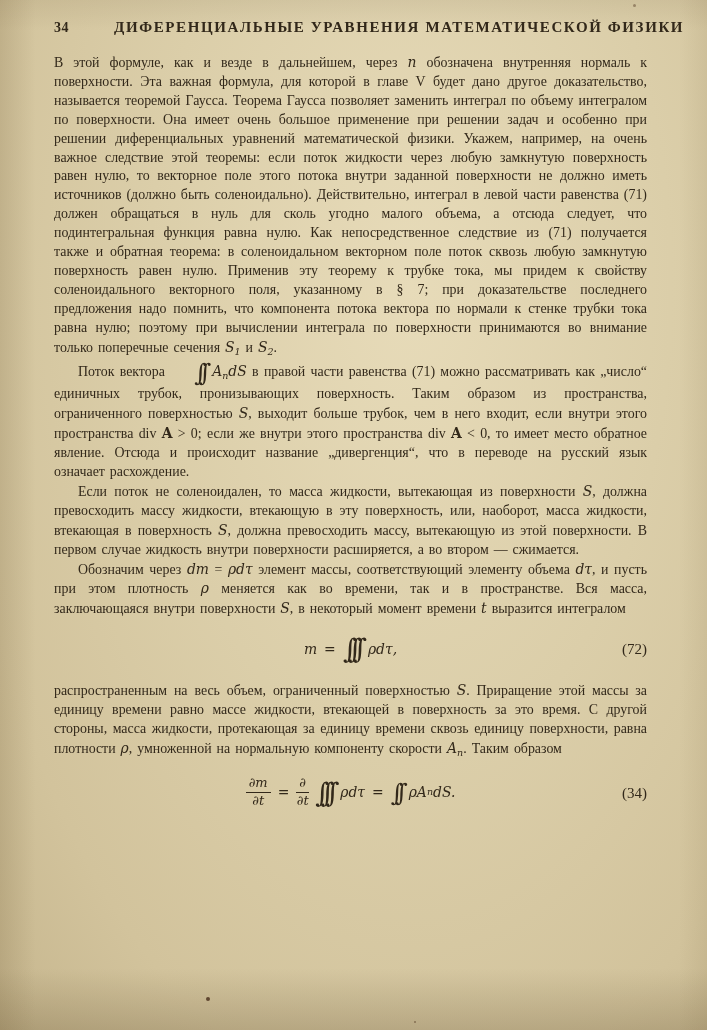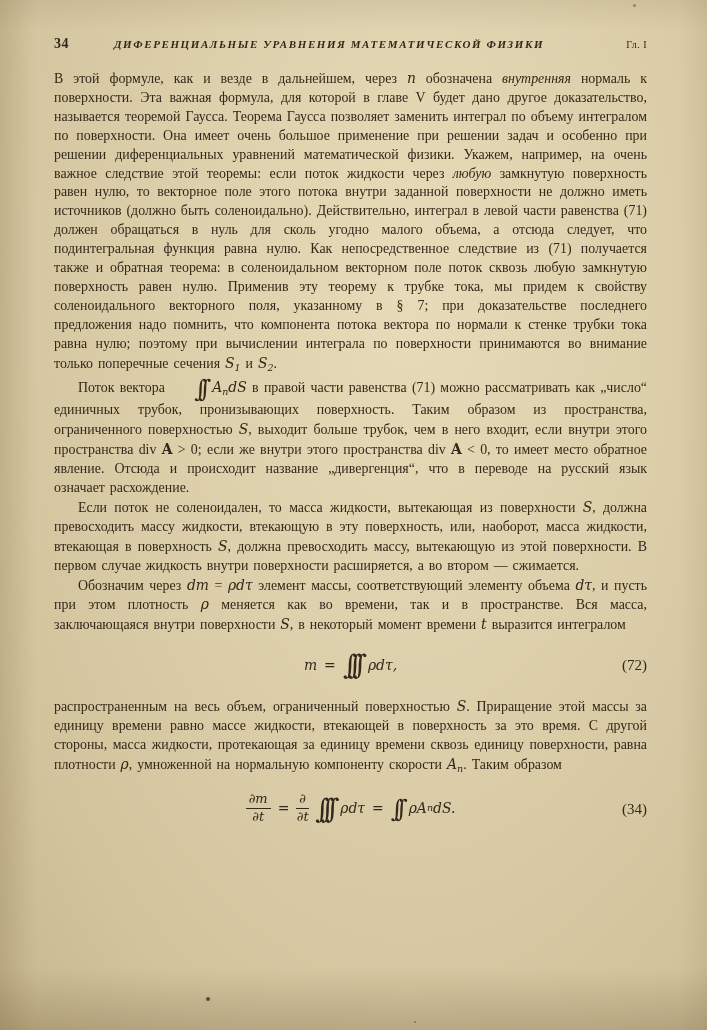--- a/index.html
+++ b/index.html
@@ -12,37 +12,37 @@
     color:#32281a;
     background-image:
       linear-gradient(to right, rgba(115,95,58,0.20), rgba(115,95,58,0) 5%),
       linear-gradient(to left, rgba(115,95,58,0.10), rgba(115,95,58,0) 4%),
       linear-gradient(to top, rgba(100,82,50,0.26), rgba(100,82,50,0) 6%),
       linear-gradient(to bottom, rgba(100,82,50,0.10), rgba(100,82,50,0) 3%),
       radial-gradient(ellipse at 58% 28%, #e7dbb9 0%, #dbcea9 45%, #d2c39c 78%, #c6b68e 100%);
   }
   .header{
     display:flex;align-items:baseline;
-    padding:36px 60px 0 54px;
+    padding:19px 60px 0 54px;
     font-size:13px;letter-spacing:0.5px;
   }
   .page-num{font-size:14px;font-weight:bold;flex:0 0 60px;}
   .running-title{
-    flex:1;text-align:left;font-size:11px;font-weight:bold;
-    letter-spacing:1.6px;white-space:nowrap;font-style:italic;
+    flex:1;text-align:left;font-size:15px;font-weight:bold;
+    letter-spacing:1.6px;white-space:nowrap;
   }
   .chapter{flex:0 0 60px;text-align:right;font-size:10px;}
   .text-col{
     margin:17px 60px 0 54px;
     font-size:13.9px;line-height:18.9px;
     text-align:justify;word-spacing:1.5px;
   }
   .text-col p{margin:0;}
   p.indent{text-indent:24px;}
-  .it{font-style:italic;}
+  .it{}
   .mi{font-family:"DejaVu Serif","Liberation Serif",serif;font-style:italic;}
   .mb{font-family:"DejaVu Serif","Liberation Serif",serif;font-weight:bold;}
   .msub{
     font-family:"DejaVu Serif","Liberation Serif",serif;font-style:italic;
     font-size:9.5px;vertical-align:-3px;
   }
   .int{
     font-family:"DejaVu Serif","Liberation Serif",serif;
     font-style:normal;line-height:0;display:inline-block;
   }

